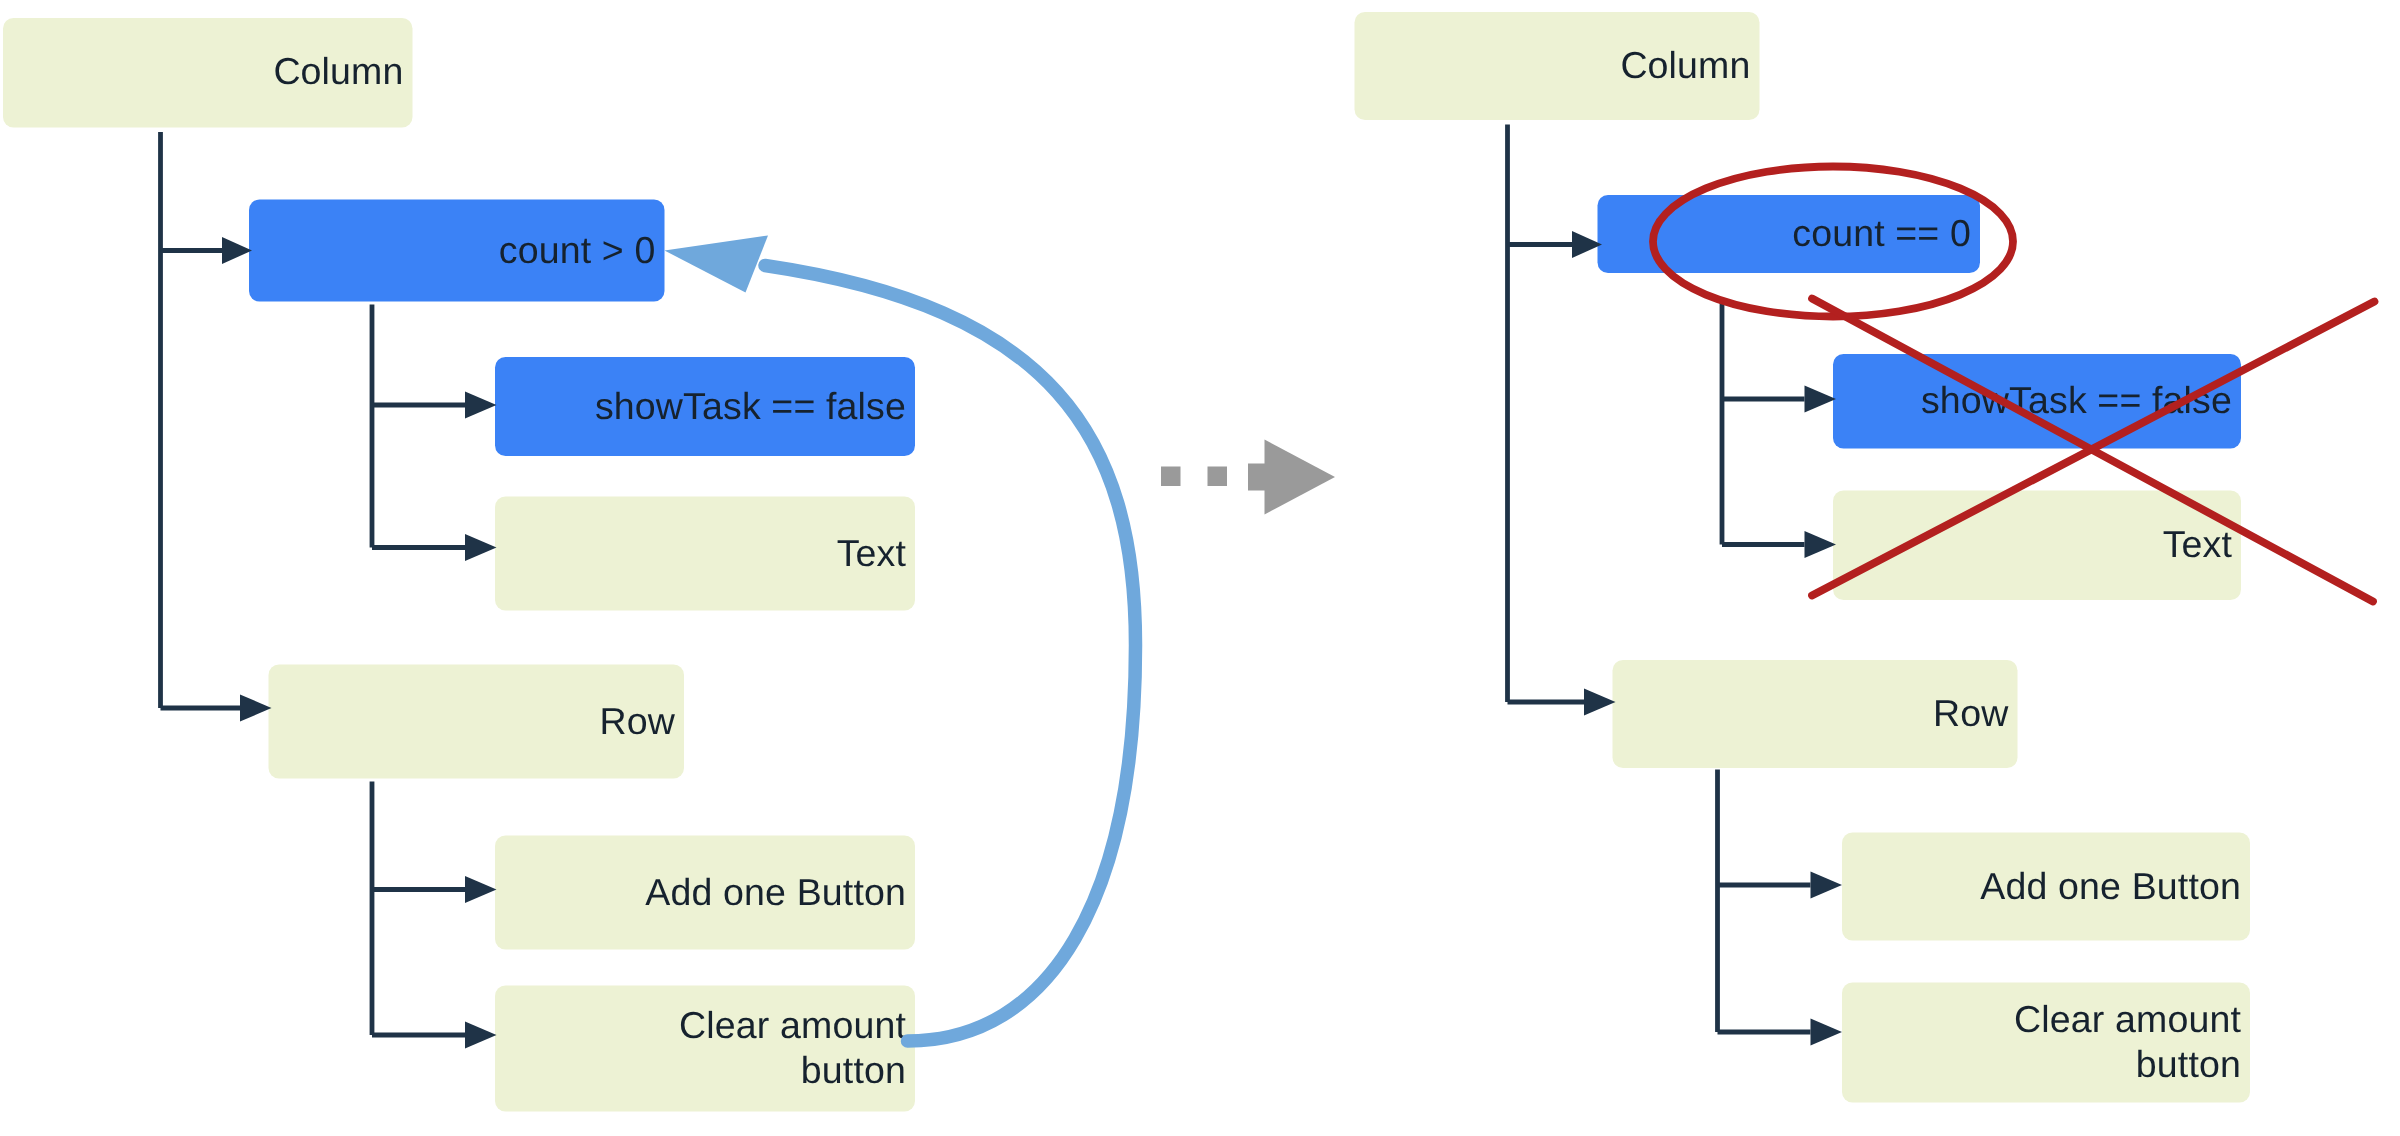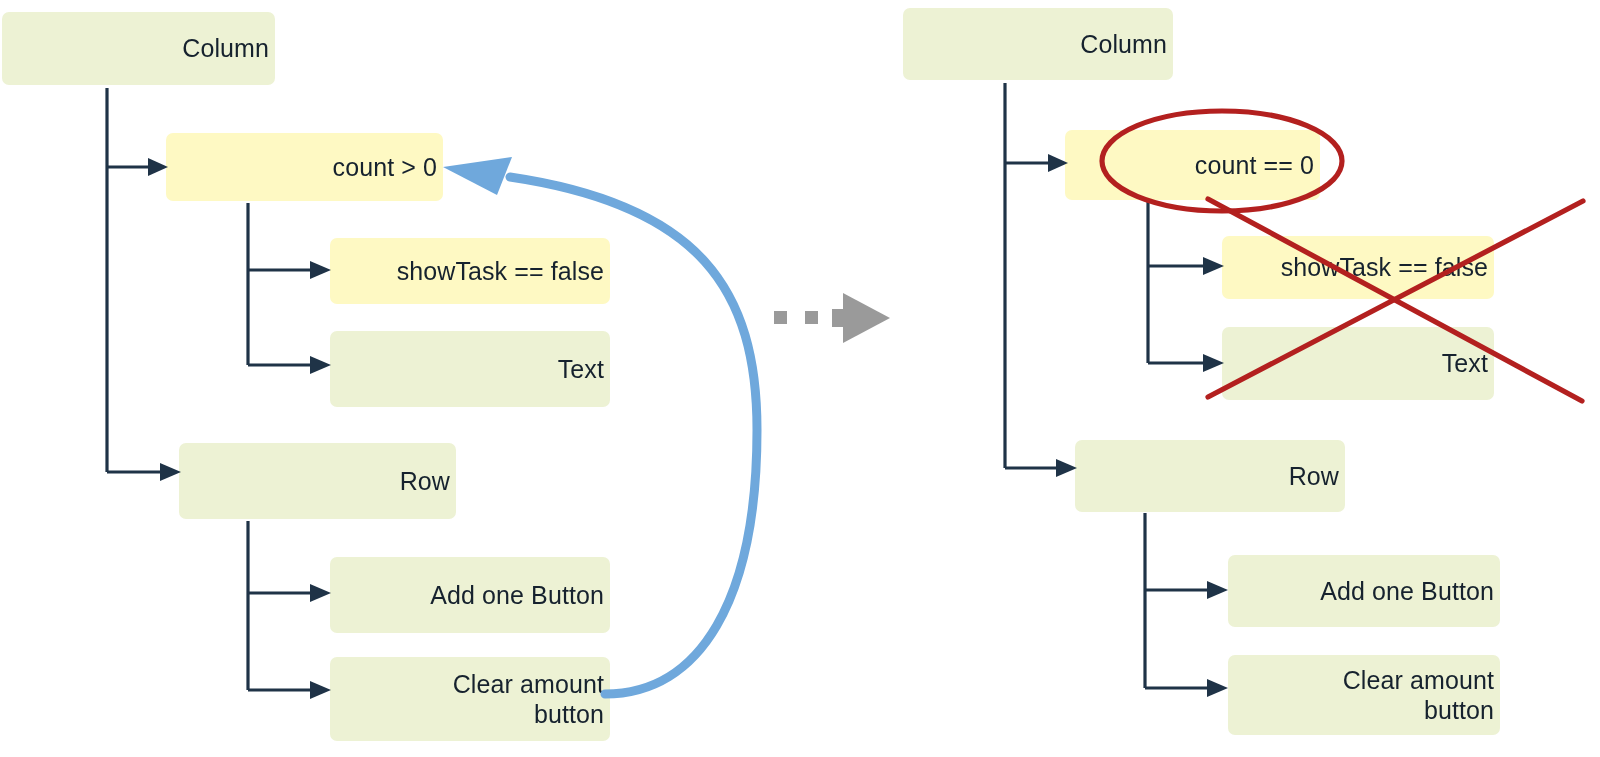--- a/index.html
+++ b/index.html
@@ -27,21 +27,21 @@
     text-align: right;
     border-radius: 7px;
     color: #16222e;
     font-size: 25px;
     line-height: 1.22;
     letter-spacing: 0.1px;
     box-sizing: border-box;
     padding: 2px 6px;
   }
   .node.green { background: #edf2d4; }
-  .node.blue  { background: #fef9c3; }
+  .node.blue  { background: #3b82f6; }
   .node .lbl { display: block; width: 100%; }
   svg.overlay {
     position: absolute;
     left: 0;
     top: 0;
     width: 1600px;
     height: 757px;
     overflow: visible;
     pointer-events: none;
   }
@@ -84,21 +84,21 @@
 
   <div class="node green" style="left:330px; top:657px; width:280px; height:84px; flex-direction:column;">
     <span class="lbl">Clear amount</span>
     <span class="lbl">button</span>
   </div>
 
   <div class="node green" style="left:903px; top:8px; width:270px; height:72px;">
     <span class="lbl">Column</span>
   </div>
 
-  <div class="node blue" style="left:1065px; top:130px; width:255px; height:70px;">
+  <div class="node blue" style="left:1065px; top:130px; width:255px; height:52px;">
     <span class="lbl">count == 0</span>
   </div>
 
   <div class="node blue" style="left:1222px; top:236px; width:272px; height:63px;">
     <span class="lbl">showTask == false</span>
   </div>
 
   <div class="node green" style="left:1222px; top:327px; width:272px; height:73px;">
     <span class="lbl">Text</span>
   </div>

